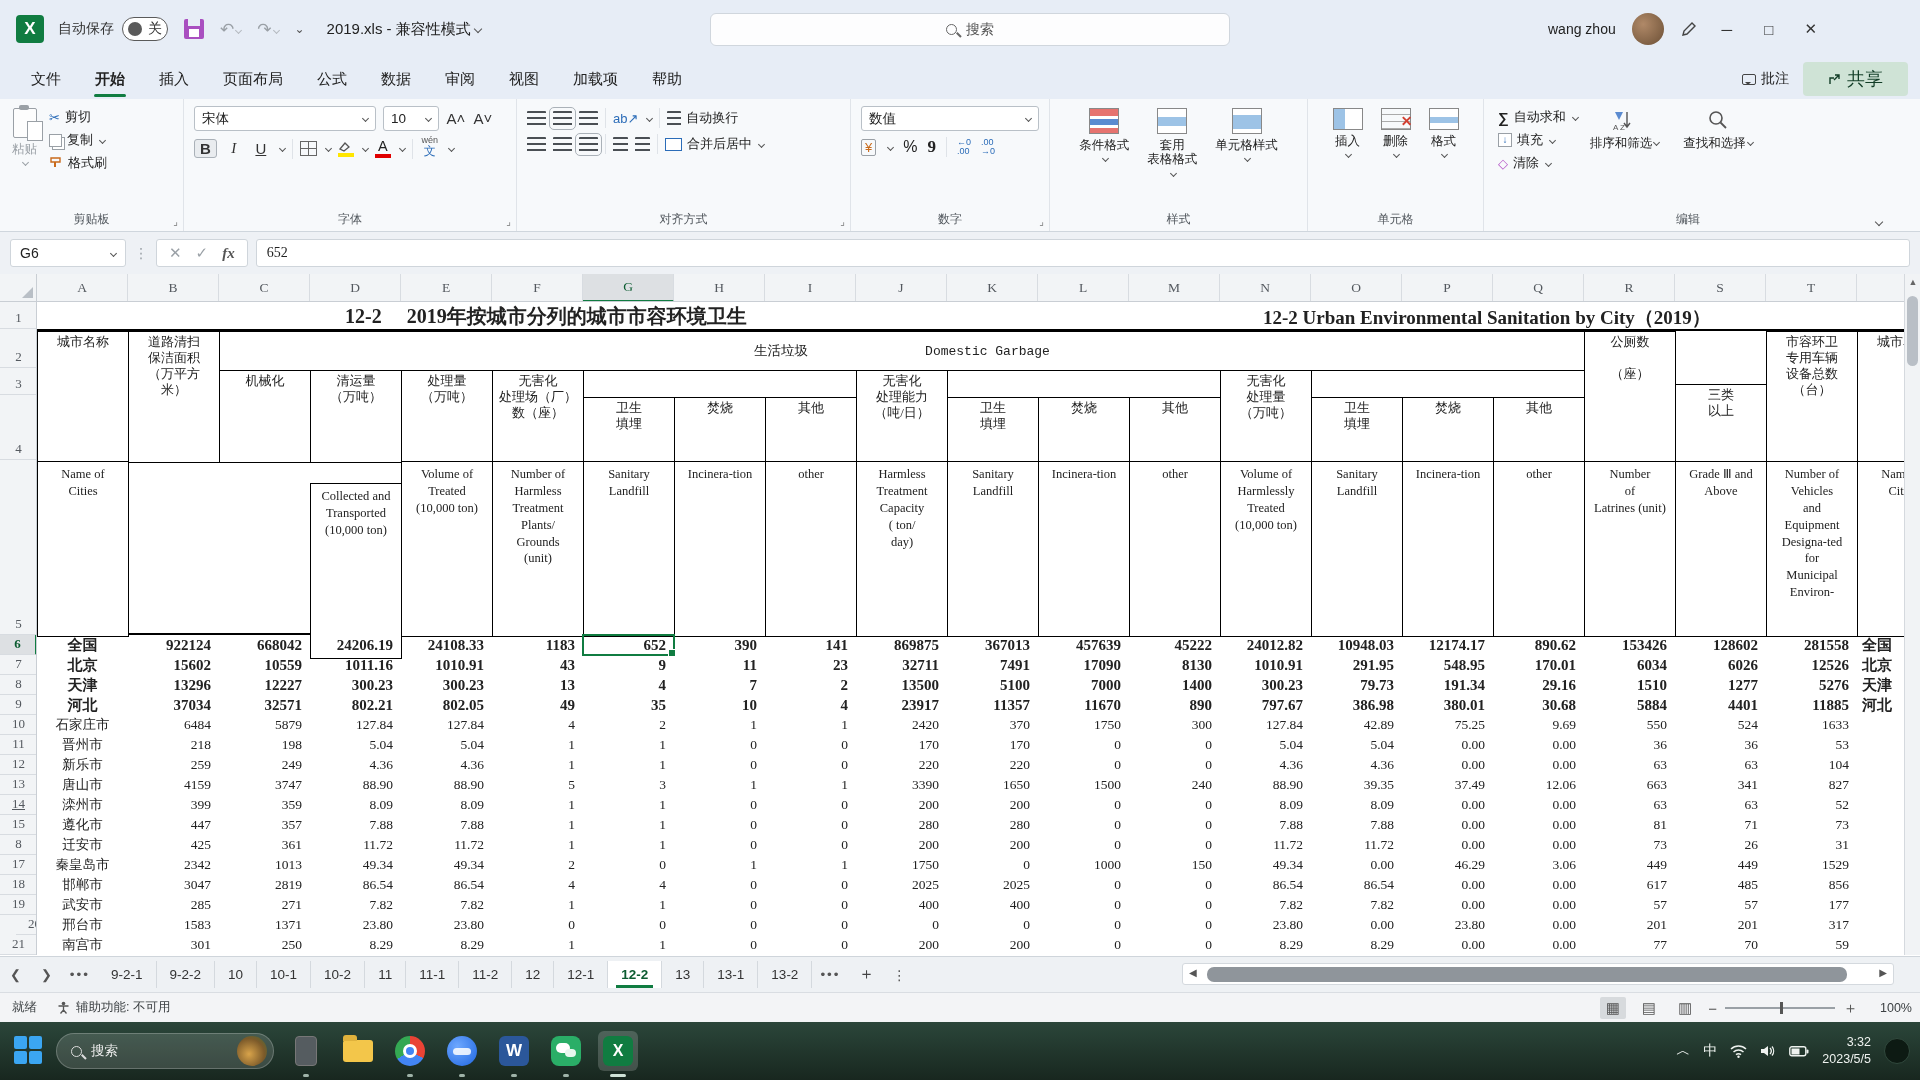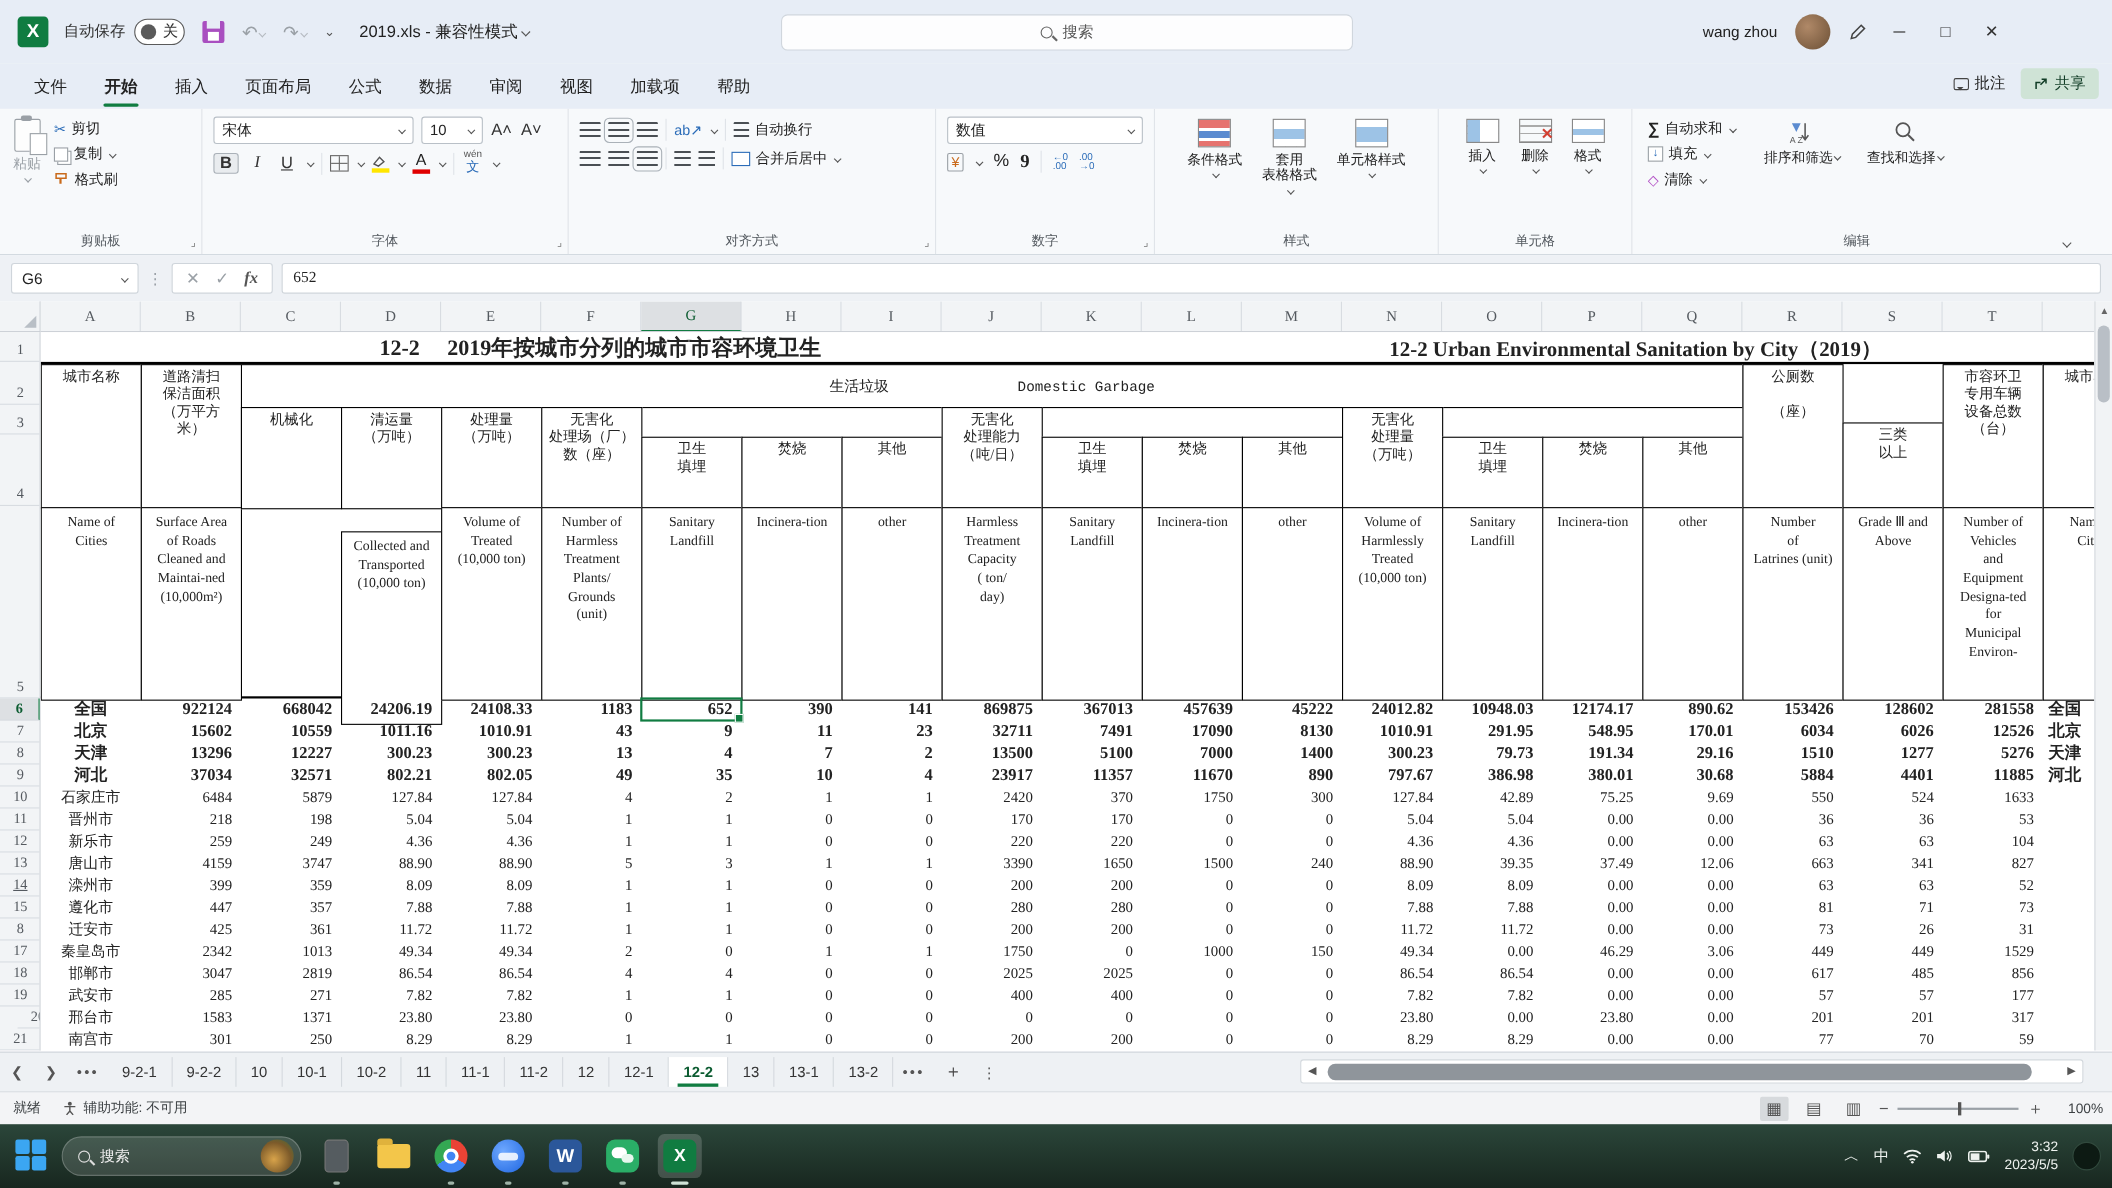--- a/index.html
+++ b/index.html
@@ -26,21 +26,21 @@
   .winbtn{width:26px;text-align:center;font-size:15px;color:#333}
   
   #tabrow{position:absolute;left:0;top:58px;width:1920px;height:41px;background:#e7edf6;display:flex;align-items:flex-end;padding-left:14px;font-size:15px}
   .rtab{padding:8px 17px 10px;color:#222;position:relative}
   .rtab.active{font-weight:bold}
   .rtab.active:after{content:"";position:absolute;left:16px;right:16px;bottom:2px;height:3px;background:#107c41;border-radius:2px}
   #tabrow-right{position:absolute;right:12px;top:62px;display:flex;gap:14px;align-items:center}
   .cmtbtn{font-size:14px;color:#222;display:flex;align-items:center;gap:5px}
   .bubble{width:14px;height:11px;border:1.4px solid #444;border-radius:2px;position:relative}
   .bubble:after{content:"";position:absolute;left:2px;bottom:-4px;border:3px solid transparent;border-top-color:#444}
-  .sharebtn{background:#cfe3d6;border-radius:4px;padding:5px 12px;font-size:14px;color:#113c26;display:flex;gap:6px;align-items:center}
+  .sharebtn{background:#cfe3d6;border-radius:4px;padding:5px 25px;font-size:18px;color:#113c26;display:flex;gap:6px;align-items:center}
   
   #ribbon{position:absolute;left:0;top:99px;width:1920px;height:133px;background:#f7f9fb;border-bottom:1px solid #cfd6dd;display:flex}
   .rgroup{position:relative;border-right:1px solid #e0e4e9;height:100%;padding:7px 6px 24px;display:flex;gap:6px}
   .glabel{position:absolute;bottom:3px;left:0;right:0;text-align:center;font-size:12px;color:#51575d}
   .launcher{position:absolute;bottom:4px;right:5px;font-size:10px;color:#777}
   .bigbtn{display:flex;flex-direction:column;align-items:center;justify-content:flex-start;gap:4px;font-size:12.5px;color:#222;padding:2px 6px;text-align:center;line-height:1.15}
   .smallcol{display:flex;flex-direction:column;justify-content:flex-start;gap:5px;padding-top:2px}
   .rbtn{display:flex;align-items:center;gap:5px;font-size:13px;color:#222;white-space:nowrap}
   .combo{background:#fff;border:1px solid #b9c0c7;border-radius:3px;height:25px;display:flex;align-items:center;justify-content:space-between;padding:0 7px;font-size:13.5px}
   .frow{display:flex;align-items:center;gap:7px}
@@ -383,21 +383,21 @@
           <span class="icsq" style="width:14px;height:14px;color:#2b6cb8;font-size:10px;text-align:center;line-height:12px">↓</span>
           <span>填充</span>
           <span class="cv sm"></span>
         </span>
       <span class="rbtn">
           <span style="color:#b14fc5;font-size:13px">◇</span>
           <span>清除</span>
           <span class="cv sm"></span>
         </span>
     </div>
-    <div class="bigbtn" style="margin-left:14px">
+    <div class="bigbtn" style="">
       <span>
           <svg width="26" height="24" viewBox="0 0 26 24">
             <path d="M4 4h8L8 12z" fill="#5b8bd0"></path>
             <path d="M16 4v14M13 15l3 4 3-4" stroke="#555" fill="none" stroke-width="1.4"></path>
             <text x="2" y="22" font-size="8" fill="#555">A Z</text>
           </svg>
         </span>
       <span><span>排序和筛选</span><span class="cv sm"></span></span>
     </div>
     <div class="bigbtn" style="margin-left:6px">
@@ -483,25 +483,20 @@
         <span class="cnp">生活垃圾</span>
         <span class="enp">Domestic Garbage</span>
       </div>
       <div class="hcell" style="left: 0px; top: 0px; width: 92px; height: 132px;">城市名称</div>
       <div class="hcell en" style="left: 0px; top: 130px; width: 92px; height: 176px;">Name of
 Cities</div>
       <div class="hcell" style="left: 91px; top: 0px; width: 92px; height: 132px;">道路清扫
 保洁面积
 （万平方
 米）</div>
-      <div class="hcell en" style="left: 91px; top: 130px; width: 92px; height: 176px;">Surface Area
-of Roads
-Cleaned and
-Maintai-ned
-(10,000m²)</div>
       <div class="hcell" style="left: 182px; top: 39px; width: 92px; height: 93px;">机械化</div>
       <div class="hcell" style="left: 273px; top: 39px; width: 92px; height: 93px;">清运量
 （万吨）</div>
       <div class="hcell en" style="left: 273px; top: 130px; width: 92px; height: 176px; margin-top: 22px;">Collected and
 Transported
 (10,000 ton)</div>
       <div class="hcell" style="left: 364px; top: 39px; width: 92px; height: 93px;">处理量
 （万吨）</div>
       <div class="hcell en" style="left: 364px; top: 130px; width: 92px; height: 176px;">Volume of
 Treated

